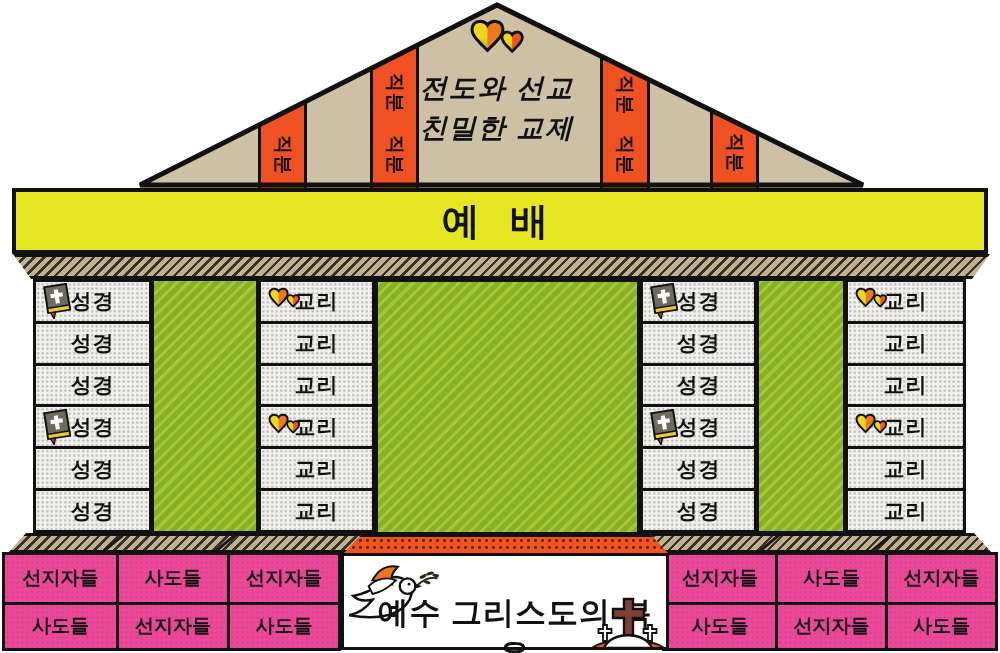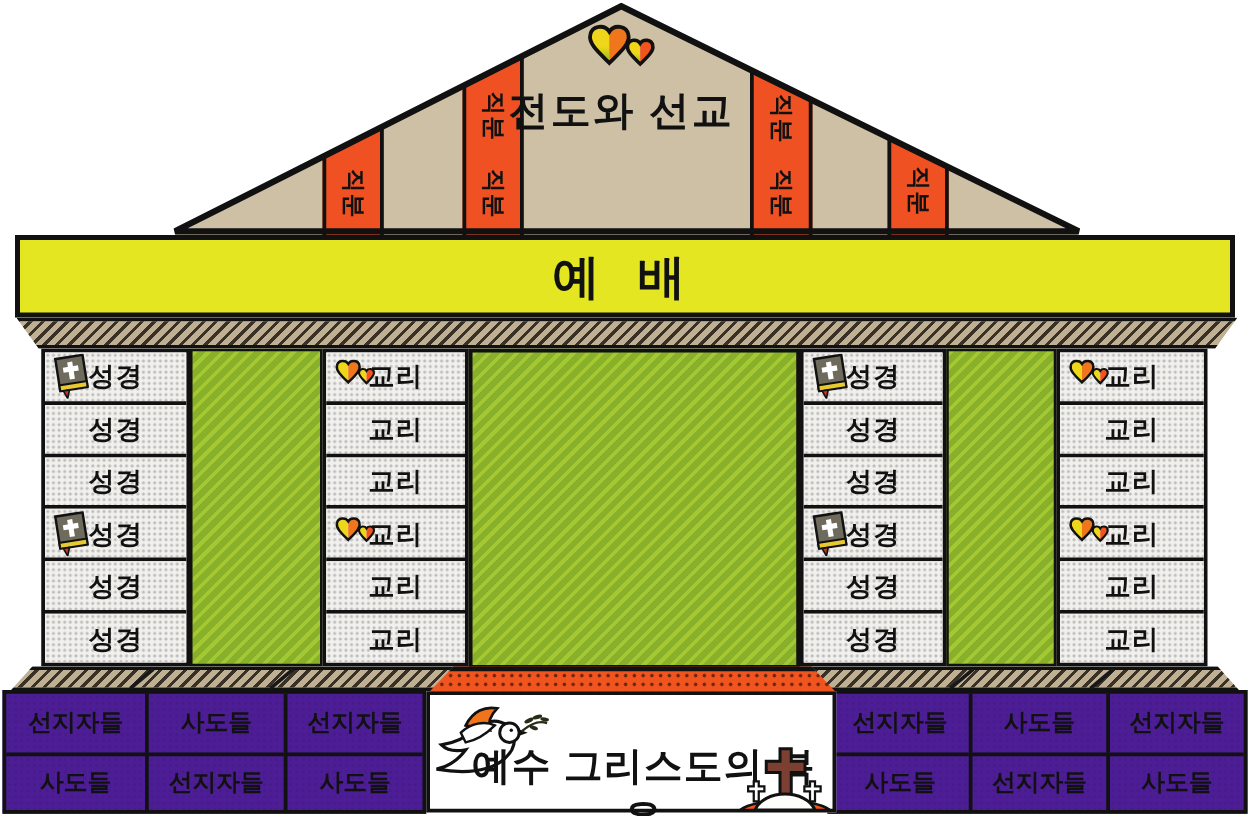--- a/index.html
+++ b/index.html
@@ -21,21 +21,21 @@
     border-left:3px solid #111; border-right:3px solid #111;
   }
   .bar-label { position:absolute; left:0; right:0; text-align:center; height:46px; }
   .bar-label span {
     display:inline-block; transform:rotate(90deg); transform-origin:center;
     font-size:19px; white-space:nowrap; letter-spacing:1px;
   }
   .pediment-outline { position:absolute; left:0; top:0; pointer-events:none; }
   .ped-hearts { position:absolute; left:336px; top:16px; width:64px; height:48px; }
   .ped-text { position:absolute; left:185px; top:66px; width:360px; text-align:center; }
-  .ped-text div { height:40px; line-height:40px; font-size:32px; letter-spacing:2px; }
+  .ped-text div { height:40px; line-height:40px; font-size:27px; letter-spacing:2px;font-style:italic; }
 
   
   .beam {
     left:12px; top:188px; width:976px; height:66px; background:#e4e622;
     border:4px solid #111; box-sizing:border-box;
     display:flex; align-items:center; justify-content:center;
     font-size:38px; letter-spacing:10px;
   }
 
   
@@ -75,21 +75,21 @@
     display:flex; align-items:center; justify-content:center;
     font-size:21px; letter-spacing:1px;
   }
   .block-row:last-child { border-bottom:none; }
   .row-icon { position:absolute; left:6px; top:50%; transform:translateY(-50%); line-height:0; }
 
   
   .foundation-group {
     top:552px; height:99px; border:3px solid #111; box-sizing:border-box;
     display:grid; grid-template-rows:1fr 1fr; grid-template-columns:1fr 1fr 1fr;
-    background:#4c1d95; z-index:1;
+    background:#ec4899; z-index:1;
   }
   .stone {
     display:flex; align-items:center; justify-content:center; font-size:19px;
     background-image:radial-gradient(circle,rgba(0,0,0,0.07) 1px,rgba(0,0,0,0) 1.2px);
     background-size:5px 5px;
   }
   .stone.bl { border-left:3px solid #111; }
   .stone.bt { border-top:3px solid #111; }
 
   
@@ -150,20 +150,21 @@
         </g>
         <g transform="translate(22.5,8.5) scale(0.66)">
           <path d="M14 5 C11.5 1 4 1 3 7 C2 12 8 17 14 23 L14 5 Z" fill="url(#hgrad)"></path>
           <path d="M14 5 C16.5 1 24 1 25 7 C26 12 20 17 14 23 L14 5 Z" fill="#f0541f"></path>
           <path d="M14 5 C11.5 1 4 1 3 7 C2 12 8 17 14 23 C20 17 26 12 25 7 C24 1 16.5 1 14 5 Z" fill="none" stroke="#111" stroke-width="3"></path>
         </g>
       </svg>
     </div>
     <div class="ped-text">
       <div>전도와 선교</div>
+      <div>친밀한 교제</div>
     </div>
     <svg class="pediment-outline" width="736" height="186" viewBox="0 0 736 186">
       <polygon points="8,183 365,3 731,183" fill="none" stroke="#111" stroke-width="5"></polygon>
     </svg>
   </div>
 
   <div class="abs beam">
     <span>예 배</span>
   </div>
 

